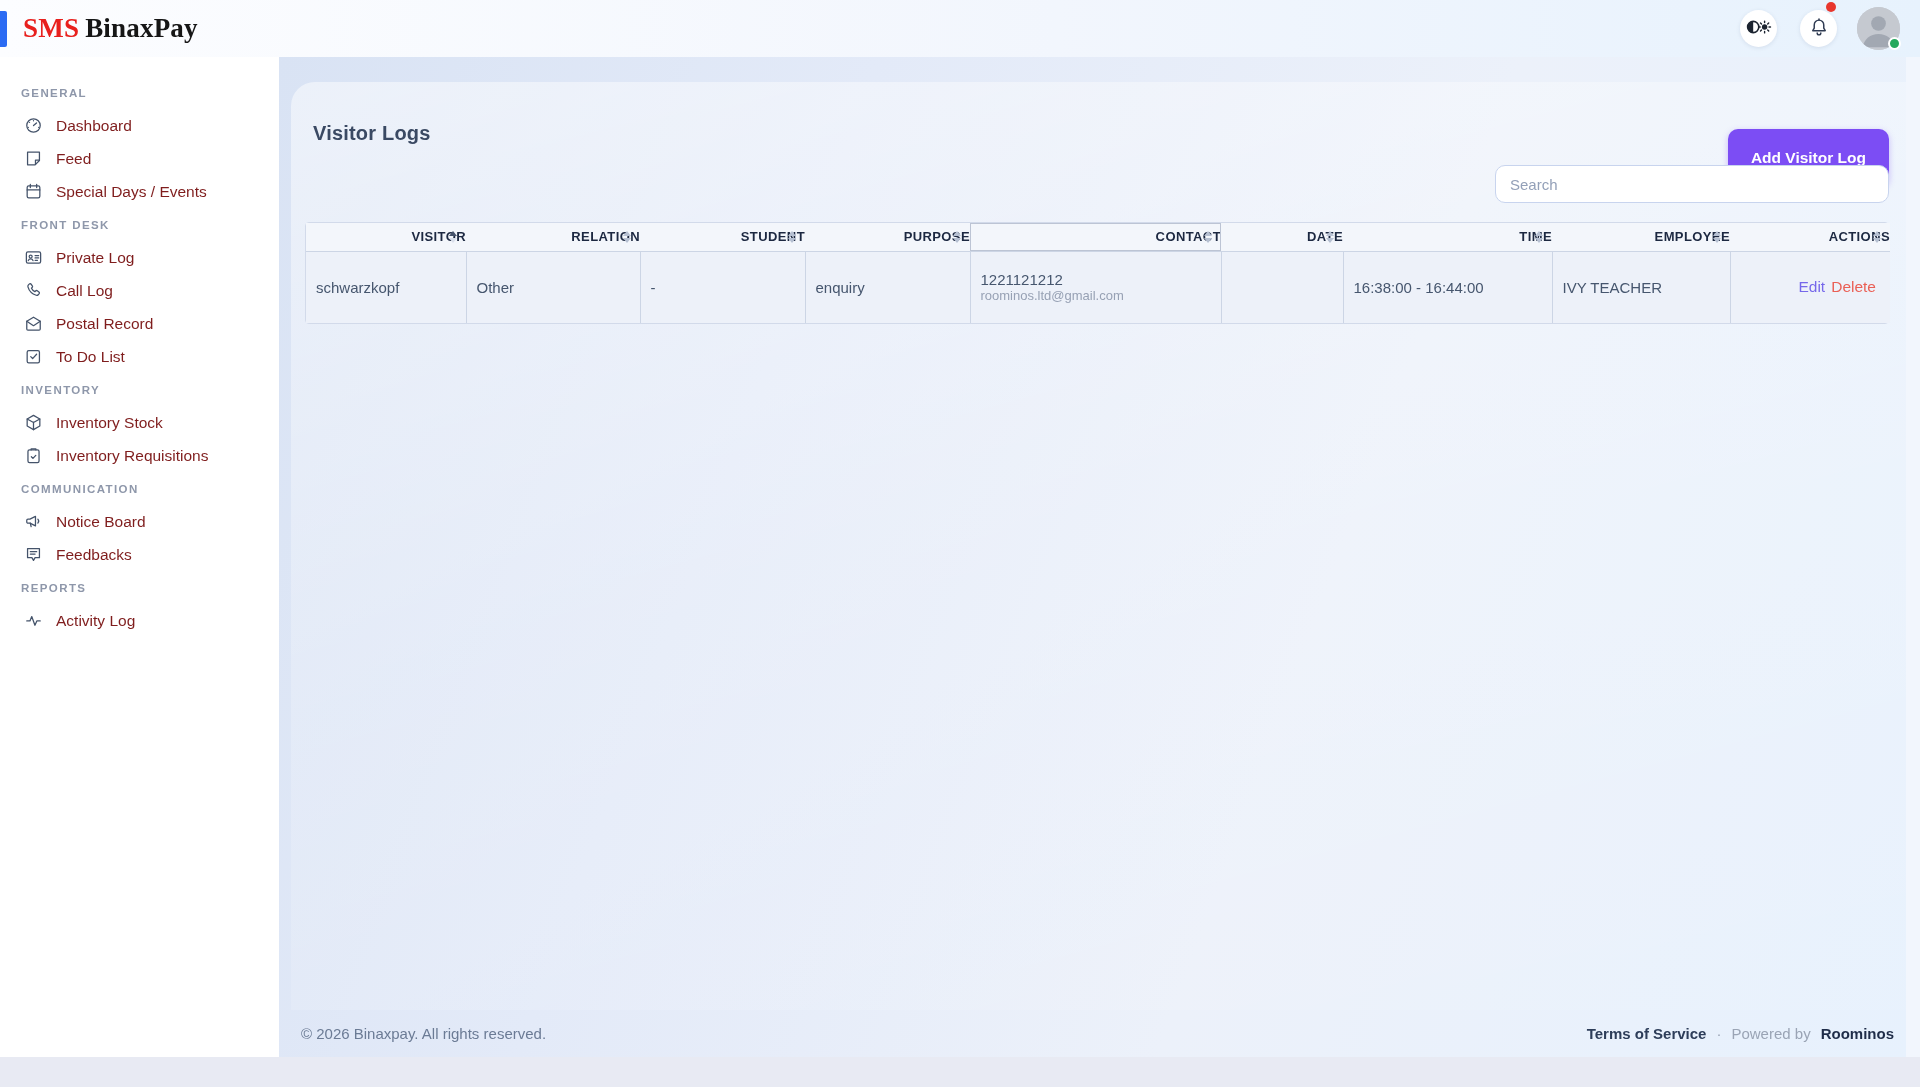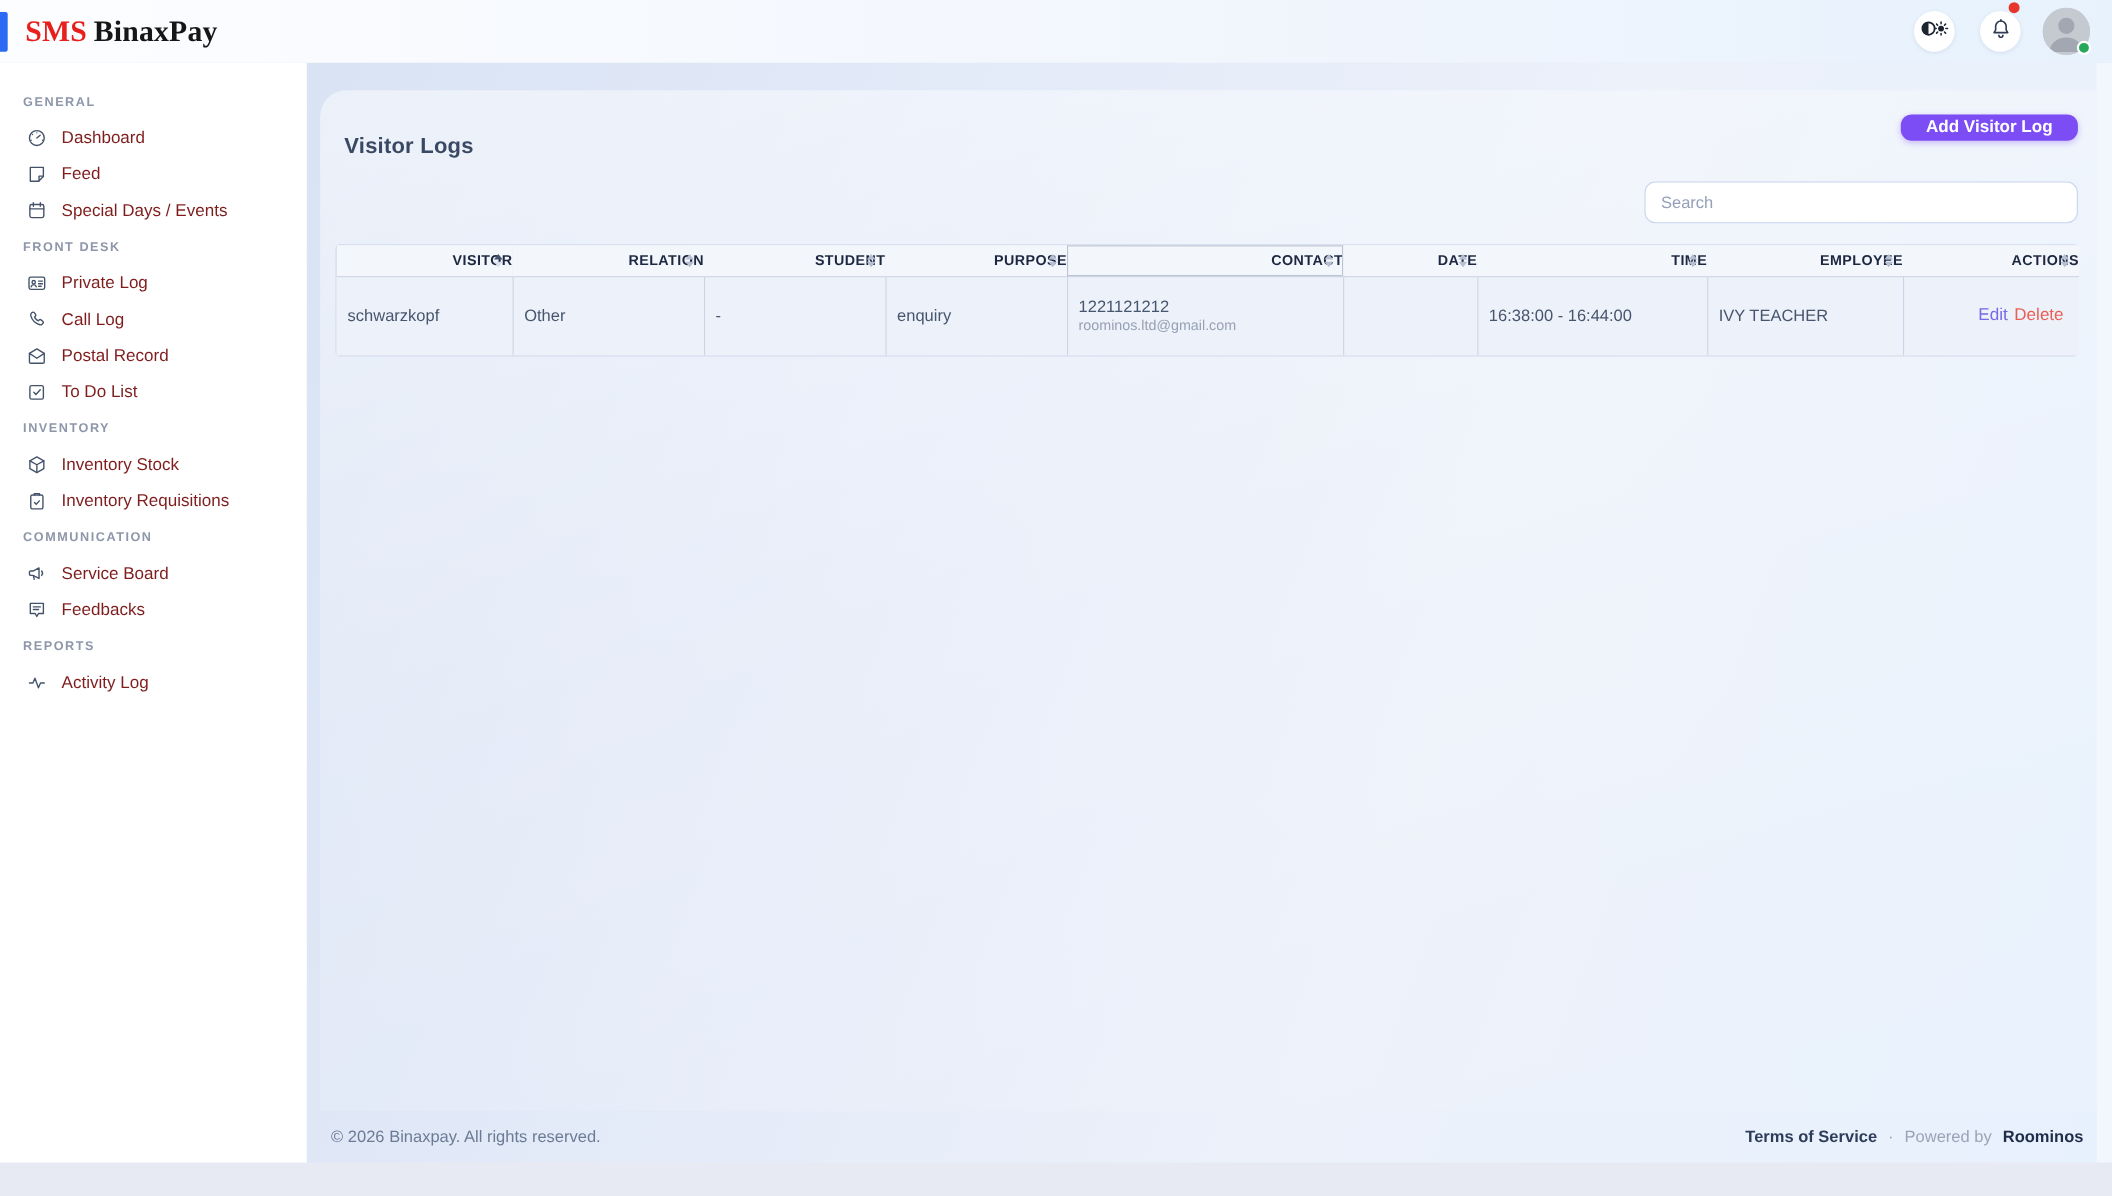--- a/index.html
+++ b/index.html
@@ -45,21 +45,21 @@
   
   .main { position:absolute; top:57px; left:279px; width:1641px; height:1000px;
           background:linear-gradient(110deg,#d9e3f4 0%,#e3eaf8 30%,#ecf1fa 62%,#e7f1fd 100%); }
   .scroll-track { position:absolute; top:0; right:0; width:14px; height:1000px;
                   background:#f2f6fd; cursor:pointer; }
   .card { position:absolute; left:12px; top:25px; width:1629px; height:928px;
           border-radius:24px 0 0 0;
           background:linear-gradient(165deg, rgba(255,255,255,.5) 0%, rgba(255,255,255,.2) 45%, rgba(255,255,255,.04) 100%); }
   .page-title { position:absolute; left:22px; top:40px; font-size:20px; font-weight:700;
                 color:#3a4963; letter-spacing:.2px; }
-  .add-btn { position:absolute; right:31px; top:22px; height:24px; padding:0 23px;
+  .add-btn { position:absolute; right:31px; top:47px; height:58px; padding:0 23px;
              background:#7c4df4; color:#ffffff; border:none; border-radius:10px;
              font-family:"Liberation Sans",sans-serif; font-size:15.5px; font-weight:700;
              cursor:pointer; box-shadow:0 2px 6px rgba(124,77,244,.35); }
   .search-input { position:absolute; right:31px; top:83px; width:394px; height:38px;
                   border:1px solid #c8d4ee; border-radius:10px; background:#ffffff;
                   padding:0 14px; font-family:"Liberation Sans",sans-serif; font-size:15px;
                   color:#3e4e64; outline:none; }
   .search-input::placeholder { color:#93a0b8; }
 
   
@@ -238,21 +238,21 @@
         <span class="side-text">Inventory Requisitions</span>
       </div>
       <div class="side-label">COMMUNICATION</div>
       <div class="side-item">
         <span class="side-icon">
           <svg viewBox="0 0 24 24">
             <path d="M14.5 5.5 7.5 9H5a1.5 1.5 0 0 0-1.5 1.5v2A1.5 1.5 0 0 0 5 14h2.5l7 3.5z"></path>
             <path d="M17.5 9a3.8 3.8 0 0 1 0 5M8 14.2l1 4.3"></path>
           </svg>
         </span>
-        <span class="side-text">Service Board</span>
+        <span class="side-text">Notice Board</span>
       </div>
       <div class="side-item">
         <span class="side-icon">
           <svg viewBox="0 0 24 24">
             <path d="M4.5 4.5h15v11.5h-5.5L12 19.5 10 16H4.5z"></path>
             <path d="M8 8.5h8M8 11.5h6"></path>
           </svg>
         </span>
         <span class="side-text">Feedbacks</span>
       </div>

